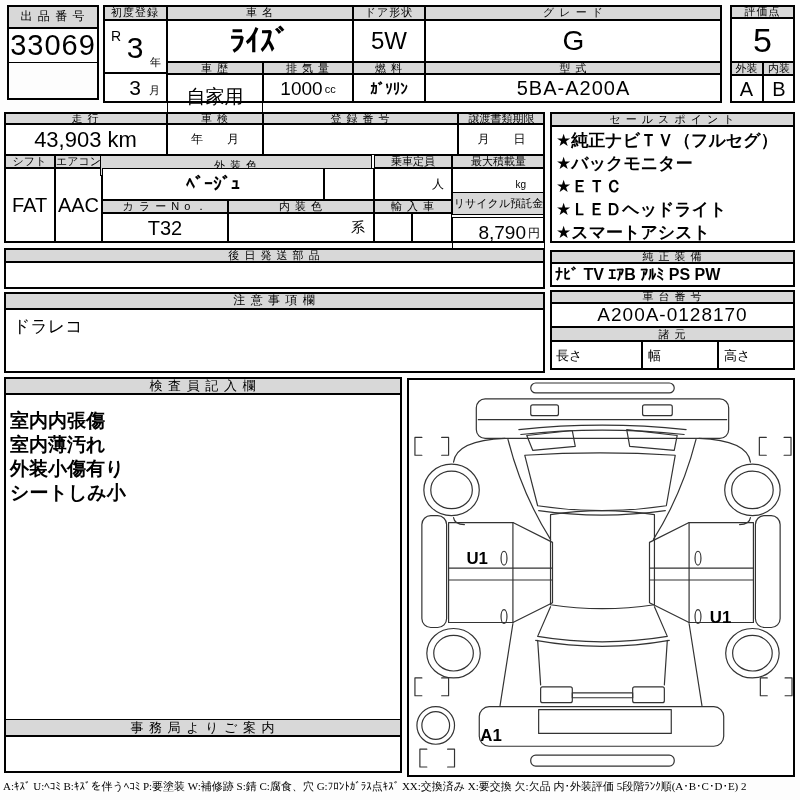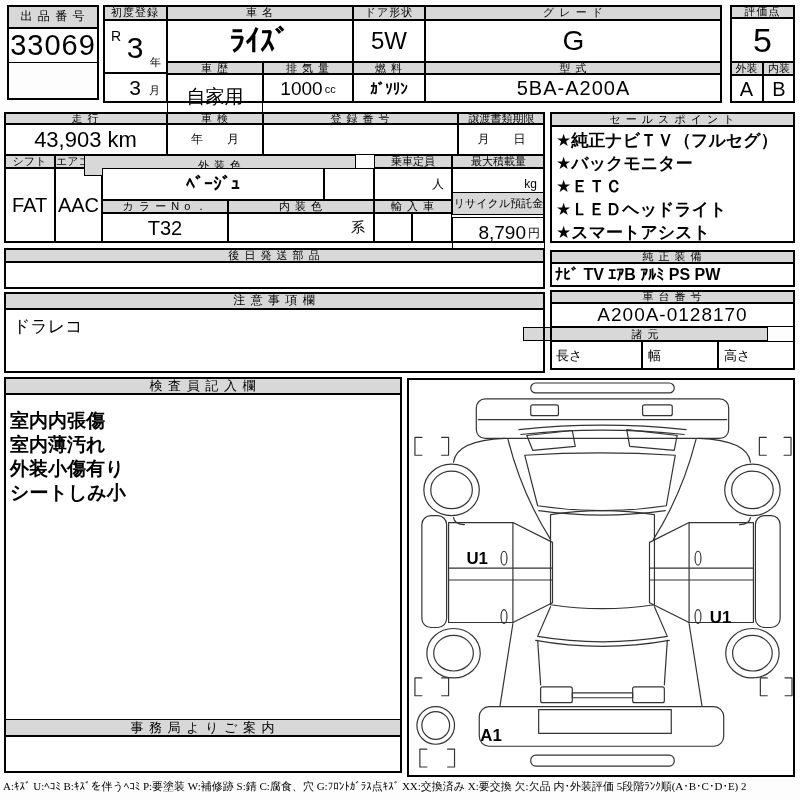--- a/index.html
+++ b/index.html
@@ -75,32 +75,32 @@
   <div class="c hdr" style="left:263px;top:112px;width:195px;height:12px">登 録 番 号</div>
   <div class="c" style="left:263px;top:124px;width:195px;height:31px"></div>
   <div class="c hdr" style="left:458px;top:112px;width:87px;height:12px;letter-spacing:0">譲渡書類期限</div>
   <div class="c" style="left:458px;top:124px;width:87px;height:31px;font-size:12px">月　　日</div>
 
   <div class="c hdr" style="left:4px;top:155px;width:51px;height:13px;letter-spacing:0">シフト</div>
   <div class="c" style="left:4px;top:168px;width:51px;height:75px;font-size:20px">FAT</div>
   <div class="c hdr" style="left:55px;top:155px;width:47px;height:13px;letter-spacing:0">エアコン</div>
   <div class="c" style="left:55px;top:168px;width:47px;height:75px;font-size:20px">AAC</div>
 
-  <div class="c hdr" style="left:84px;top:155px;width:272px;height:21px">外 装 色</div>
+  <div class="c hdr" style="left:100px;top:155px;width:272px;height:21px">外 装 色</div>
   <div class="c" style="left:102px;top:168px;width:222px;height:32px;font-size:18px;font-weight:600">ﾍﾞｰｼﾞｭ</div>
   <div class="c" style="left:324px;top:168px;width:50px;height:32px"></div>
   <div class="c hdr" style="left:102px;top:200px;width:126px;height:13px">カ ラ ー N o ．</div>
   <div class="c" style="left:102px;top:213px;width:126px;height:30px;font-size:20px">T32</div>
   <div class="c hdr" style="left:228px;top:200px;width:146px;height:13px">内 装 色</div>
   <div class="c right" style="left:228px;top:213px;width:146px;height:30px;font-size:14px;padding-right:8px">系</div>
 
   <div class="c hdr" style="left:374px;top:155px;width:78px;height:13px;letter-spacing:0">乗車定員</div>
   <div class="c right" style="left:374px;top:168px;width:78px;height:32px;font-size:12px;padding-right:7px">人</div>
   <div class="c hdr" style="left:452px;top:155px;width:93px;height:13px;letter-spacing:0">最大積載量</div>
-  <div class="c right" style="left:452px;top:168px;width:93px;height:32px;font-size:12px;padding-right:7px">kg</div>
+  <div class="c right" style="left:452px;top:168px;width:93px;height:32px;font-size:10px;padding-right:18px">kg</div>
   <div class="c hdr" style="left:374px;top:200px;width:78px;height:13px">輸 入 車</div>
   <div class="c" style="left:374px;top:213px;width:38px;height:30px"></div>
   <div class="c" style="left:412px;top:213px;width:40px;height:30px"></div>
   <div class="c hdr" style="left:452px;top:192px;width:93px;height:23px;letter-spacing:0;font-size:11px">リサイクル預託金</div>
   <div class="c right" style="left:452px;top:217px;width:93px;height:32px;padding-right:4px">
     <span style="font-size:19px">8,790</span>
     <span style="font-size:12px;margin-left:2px">円</span>
   </div>
 
   <div class="c hdr" style="left:550px;top:112px;width:245px;height:14px">セ ー ル ス ポ イ ン ト</div>
@@ -114,21 +114,21 @@
 
   <div class="c hdr" style="left:4px;top:248px;width:541px;height:14px">後 日 発 送 部 品</div>
   <div class="c left" style="left:4px;top:262px;width:541px;height:27px;padding-left:8px"></div>
   <div class="c hdr" style="left:550px;top:250px;width:245px;height:13px">純 正 装 備</div>
   <div class="c left" style="left:550px;top:263px;width:245px;height:24px;font-size:16px;font-weight:bold;padding-left:4px">ﾅﾋﾞ TV ｴｱB ｱﾙﾐ PS PW</div>
 
   <div class="c hdr" style="left:4px;top:292px;width:541px;height:17px;font-size:12px">注 意 事 項 欄</div>
   <div class="c left topal" style="left:4px;top:309px;width:541px;height:64px;font-size:17px;padding:5px 8px">ドラレコ</div>
   <div class="c hdr" style="left:550px;top:290px;width:245px;height:13px">車 台 番 号</div>
   <div class="c num" style="left:550px;top:303px;width:245px;height:24px;font-size:19px">A200A-0128170</div>
-  <div class="c hdr" style="left:523px;top:327px;width:245px;height:14px">諸 元</div>
+  <div class="c hdr" style="left:550px;top:327px;width:245px;height:14px">諸 元</div>
   <div class="c left speclabel" style="left:550px;top:341px;width:92px;height:29px">長さ</div>
   <div class="c left speclabel" style="left:642px;top:341px;width:76px;height:29px">幅</div>
   <div class="c left speclabel" style="left:718px;top:341px;width:77px;height:29px">高さ</div>
 
   <div class="c hdr" style="left:4px;top:377px;width:398px;height:17px;font-size:13px">検 査 員 記 入 欄</div>
   <div class="c listcol" style="left:4px;top:394px;width:398px;height:325px;padding-top:14px;border-bottom:none">
     <div class="noteline">室内内張傷</div>
     <div class="noteline">室内薄汚れ</div>
     <div class="noteline">外装小傷有り</div>
     <div class="noteline">シートしみ小</div>

